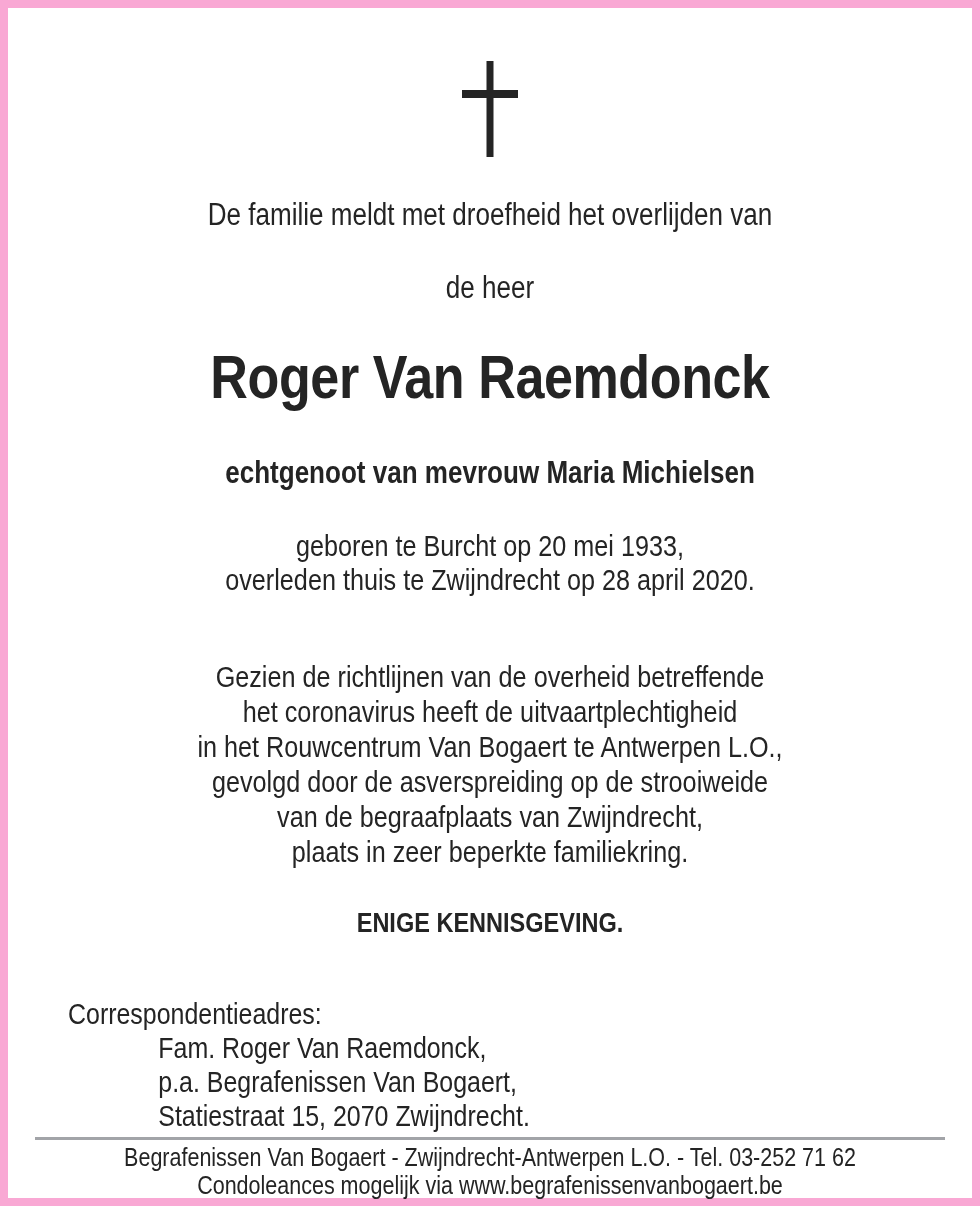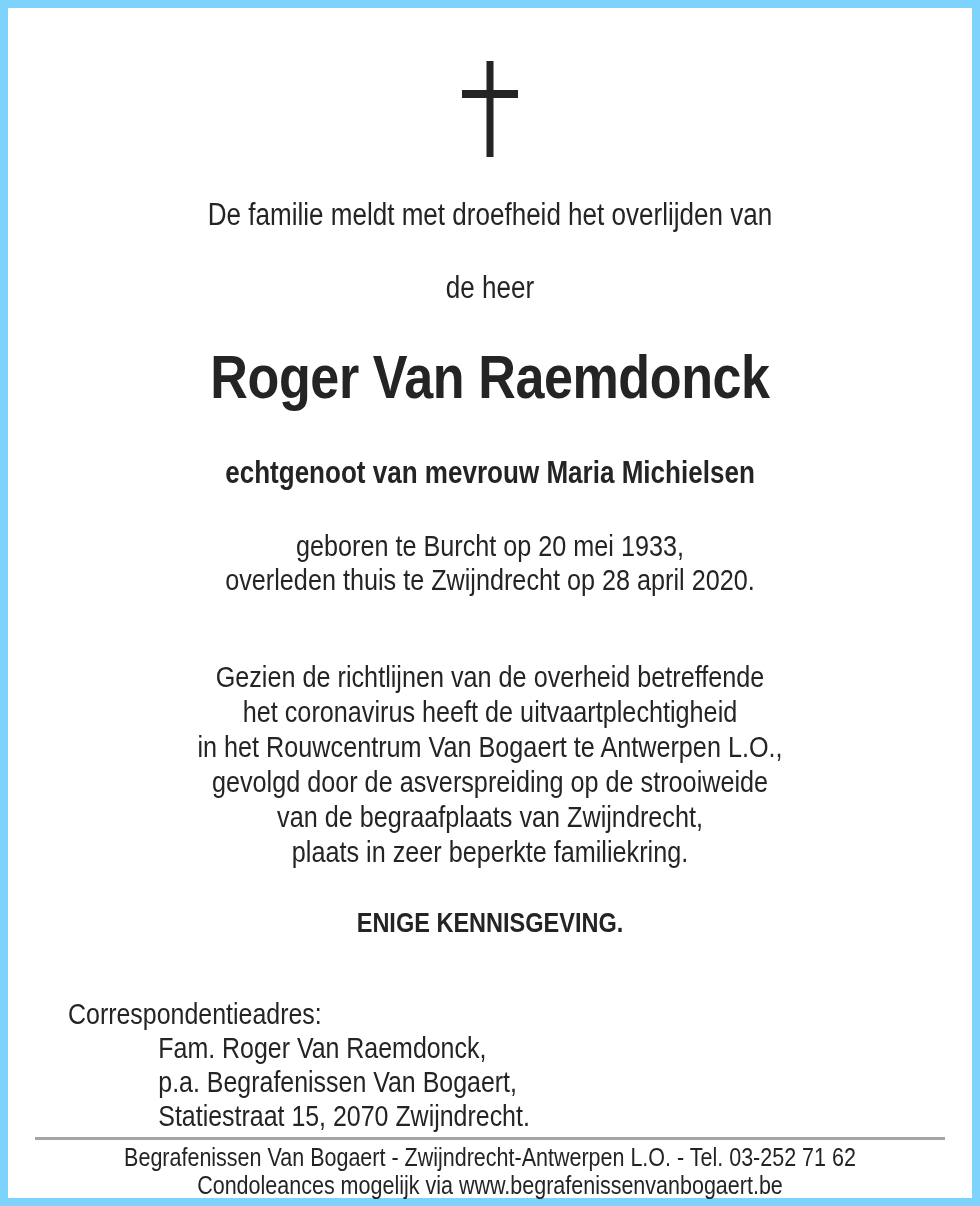--- a/index.html
+++ b/index.html
@@ -6,21 +6,21 @@
     margin: 0;
     padding: 0;
     background: #ffffff;
   }
 
   .card {
     position: relative;
     width: 980px;
     height: 1206px;
     box-sizing: border-box;
-    background: #7dd3fc;
+    background: #f9a8d4;
     padding: 8px;
     overflow: hidden;
     font-family: "Liberation Sans Narrow", "Liberation Sans", "DejaVu Sans", sans-serif;
   }
 
   .sheet {
     position: relative;
     width: 100%;
     height: 100%;
     background: #ffffff;

